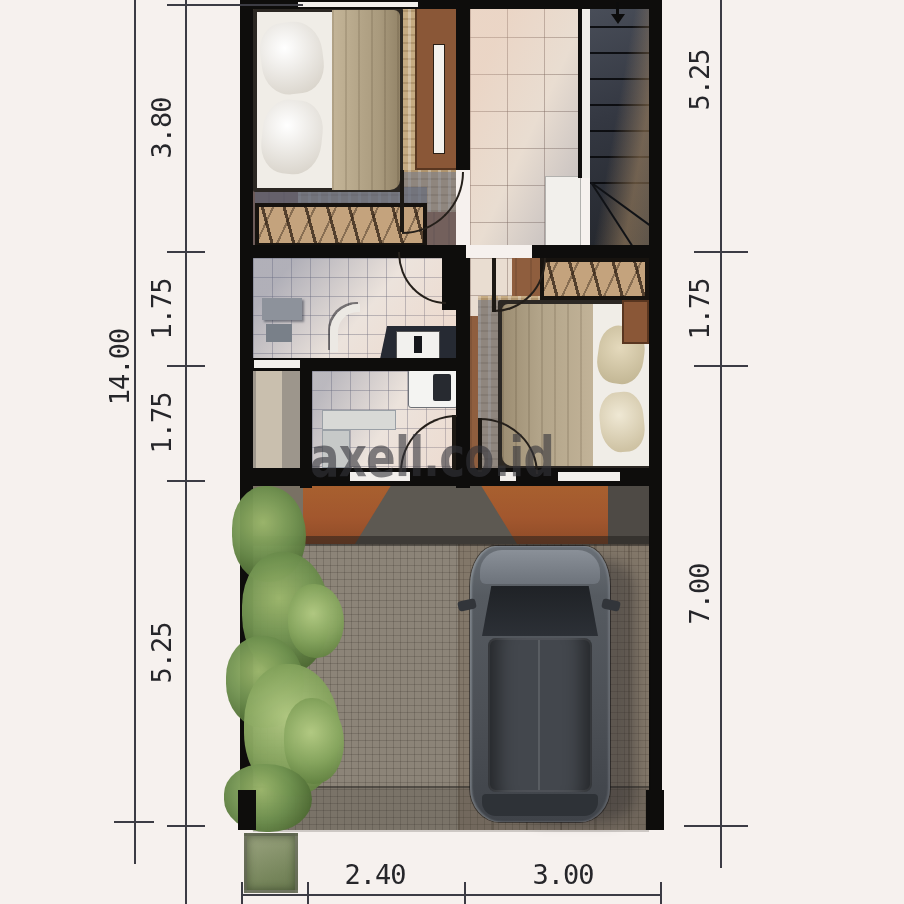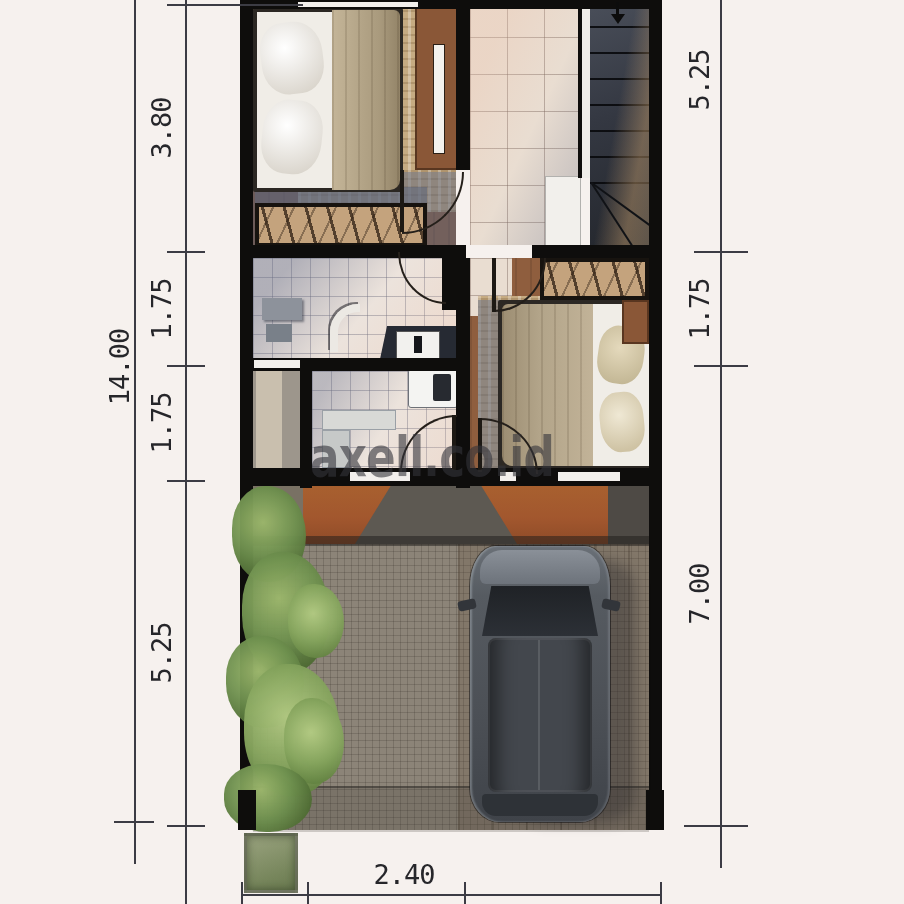--- a/index.html
+++ b/index.html
@@ -204,15 +204,16 @@
   <div class="dline" style="left:684px;top:825px;width:64px;height:2px;"></div>
   <div class="dimv" style="left:700px;top:80px;">5.25</div>
   <div class="dimv" style="left:700px;top:309px;">1.75</div>
   <div class="dimv" style="left:700px;top:594px;">7.00</div>
 
   <div class="dline" style="left:242px;top:894px;width:420px;height:2px;"></div>
   <div class="dline" style="left:241px;top:882px;width:2px;height:22px;"></div>
   <div class="dline" style="left:307px;top:882px;width:2px;height:22px;"></div>
   <div class="dline" style="left:464px;top:882px;width:2px;height:22px;"></div>
   <div class="dline" style="left:660px;top:882px;width:2px;height:22px;"></div>
-  <div class="dimh" style="left:404px;top:875px;">2.40</div>
+  <div class="dimh" style="left:375px;top:875px;">2.40</div>
+  <div class="dimh" style="left:563px;top:875px;">3.00</div>
 
 </div>
 
 </body></html>

